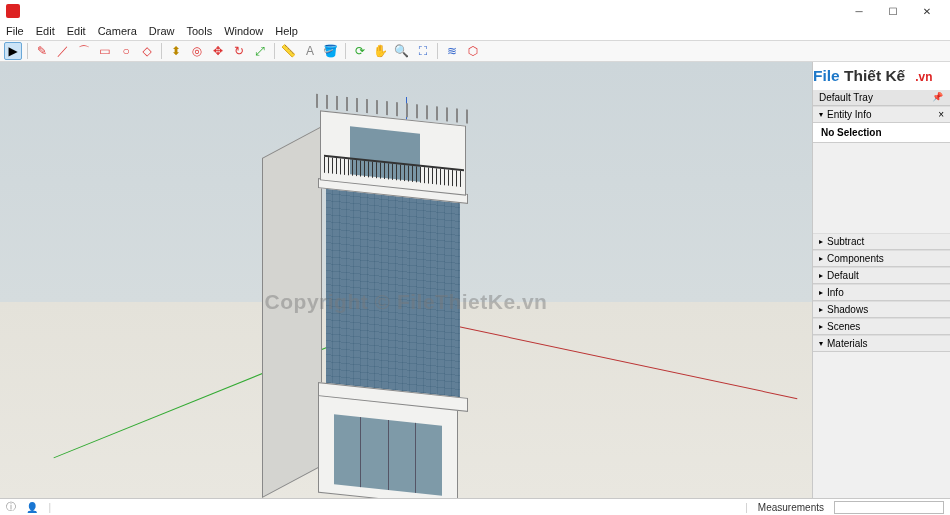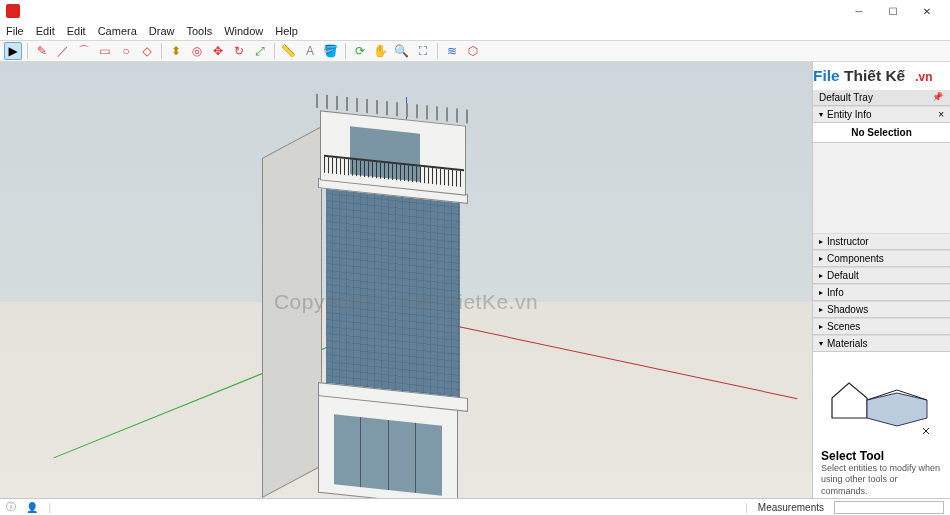--- a/index.html
+++ b/index.html
@@ -33,34 +33,34 @@
 .side { position: absolute; background: #d4d4d0; border: 1px solid #888; }
 
 
 .tray { width: 138px; background: #f0f0f0; border-left: 1px solid #c8c8c8; font-size: 10px; display: flex; flex-direction: column; }
 .logo { height: 28px; background: #fff; display: flex; align-items: center; justify-content: center; }
 .logo svg { height: 22px; }
 .trayhdr { background: #e4e4e4; border-bottom: 1px solid #c8c8c8; padding: 2px 6px; font-size: 10px; display: flex; align-items: flex-start; }
 .trayhdr .x { margin-left: auto; font-size: 9px; color: #a33; }
 .panelrow { background: #ececec; border-top: 1px solid #ddd; border-bottom: 1px solid #ccc; padding: 2px 6px; font-size: 10px; display: flex; align-items: center; }
 .panelrow .caret { margin-right: 4px; font-size: 8px; }
-.noselection { background: #fff; padding: 4px 8px; font-weight: bold; font-size: 10px; border-bottom: 1px solid #ccc; text-align: center; }
+.noselection { background: #fff; padding: 4px 8px; font-weight: bold; font-size: 10px; border-bottom: 1px solid #ccc; }
 .traygap { flex: 0 0 90px; background: #f0f0f0; }
 .instructor { flex: 1; background: #fff; padding: 8px; overflow: hidden; }
 .instructor .sketch { height: 85px; display: flex; align-items: center; justify-content: center; }
 .instructor h4 { font-size: 12px; margin-top: 4px; }
 .instructor p, .instructor li { font-size: 9px; color: #555; line-height: 1.25; }
 
 
 .statusbar { height: 17px; border-top: 1px solid #c8c8c8; display: flex; align-items: center; font-size: 10px; padding: 0 6px; gap: 10px; background: #fff; color: #333; }
 .statusbar .spacer { flex: 1; }
 .measurebox { width: 110px; height: 13px; border: 1px solid #bbb; background: #fff; }
 
 
-.watermark { position: absolute; left: 50%; top: 55%; transform: translate(-50%,-50%); font-size: 21px; color: rgba(120,120,120,.45); font-weight: 400; letter-spacing: .5px; pointer-events: none; white-space: nowrap; }
+.watermark { position: absolute; left: 50%; top: 55%; transform: translate(-50%,-50%); font-size: 21px; color: rgba(120,120,120,.45); font-weight: 700; letter-spacing: .5px; pointer-events: none; white-space: nowrap; }
 </style>
 </head>
 <body>
 
 <div class="titlebar">
   <span class="icon"></span>
   <span class="spacer"></span>
   <span class="winbtn">─</span>
   <span class="winbtn">☐</span>
   <span class="winbtn">✕</span>
@@ -155,21 +155,21 @@
     </div>
     <div class="panelrow">
         <span class="caret">▾</span>
         <span>Entity Info</span>
         <span style="margin-left:auto">×</span>
       </div>
     <div class="noselection">No Selection</div>
     <div class="traygap"></div>
     <div class="panelrow">
         <span class="caret">▸</span>
-        <span>Instructor</span>
+        <span>Subtract</span>
       </div>
     <div class="panelrow">
         <span class="caret">▸</span>
         <span>Components</span>
       </div>
     <div class="panelrow">
         <span class="caret">▸</span>
         <span>Default</span>
       </div>
     <div class="panelrow">
@@ -181,33 +181,20 @@
         <span>Shadows</span>
       </div>
     <div class="panelrow">
         <span class="caret">▸</span>
         <span>Scenes</span>
       </div>
     <div class="panelrow">
         <span class="caret">▾</span>
         <span>Materials</span>
       </div>
-    <div class="instructor">
-      <div class="sketch">
-        <svg width="110" height="70" viewBox="0 0 110 70">
-          <path d="M5 50 L5 30 L22 15 L40 30 L40 50 Z" fill="none" stroke="#222" stroke-width="1.2"></path>
-          <path d="M40 50 L40 32 L70 25 L100 32 L100 50 L70 58 Z" fill="#bcd" stroke="#336" stroke-width="1"></path>
-          <path d="M40 32 L70 22 L100 32" fill="none" stroke="#222"></path>
-          <path d="M96 60 l6 6 m-6 0 l6 -6" stroke="#222" stroke-width="1"></path>
-        </svg>
-      </div>
-      <h4>Select Tool</h4>
-      <p>Select entities to modify when using other tools or commands.</p>
-
-    </div>
   </div>
 </div>
 
 <div class="statusbar">
   <span style="color:#888">ⓘ</span>
   <span style="color:#888">👤</span>
   <span style="color:#ccc">|</span>
   <span class="spacer"></span>
   <span style="color:#ccc">|</span>
   <span>Measurements</span>

